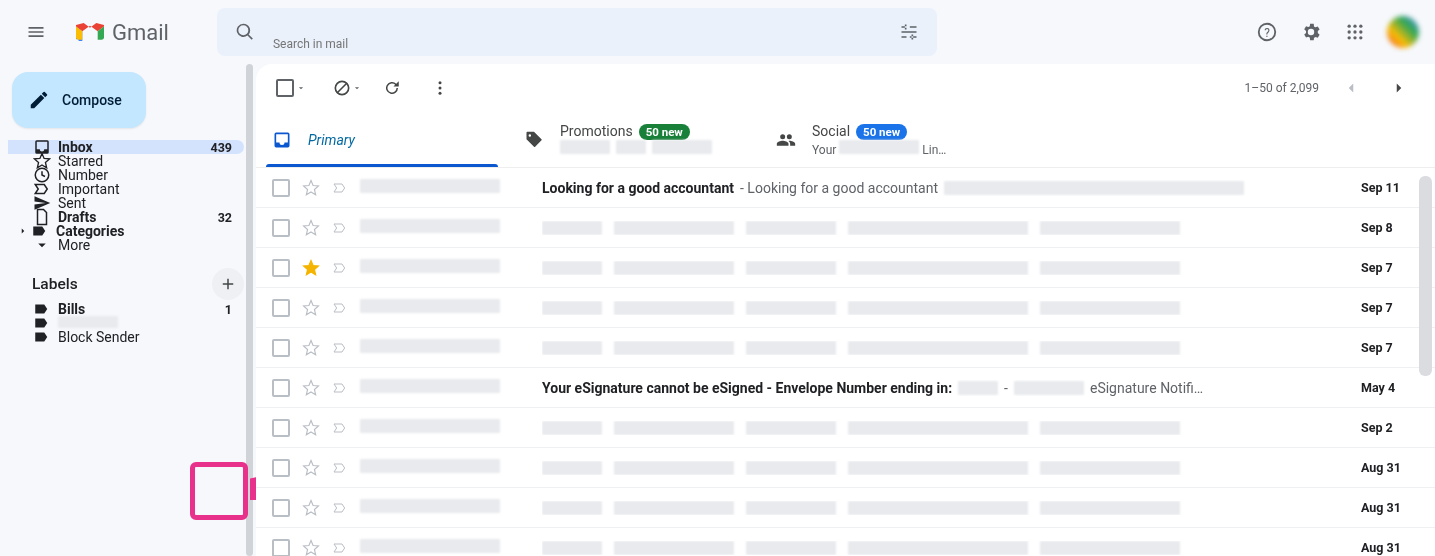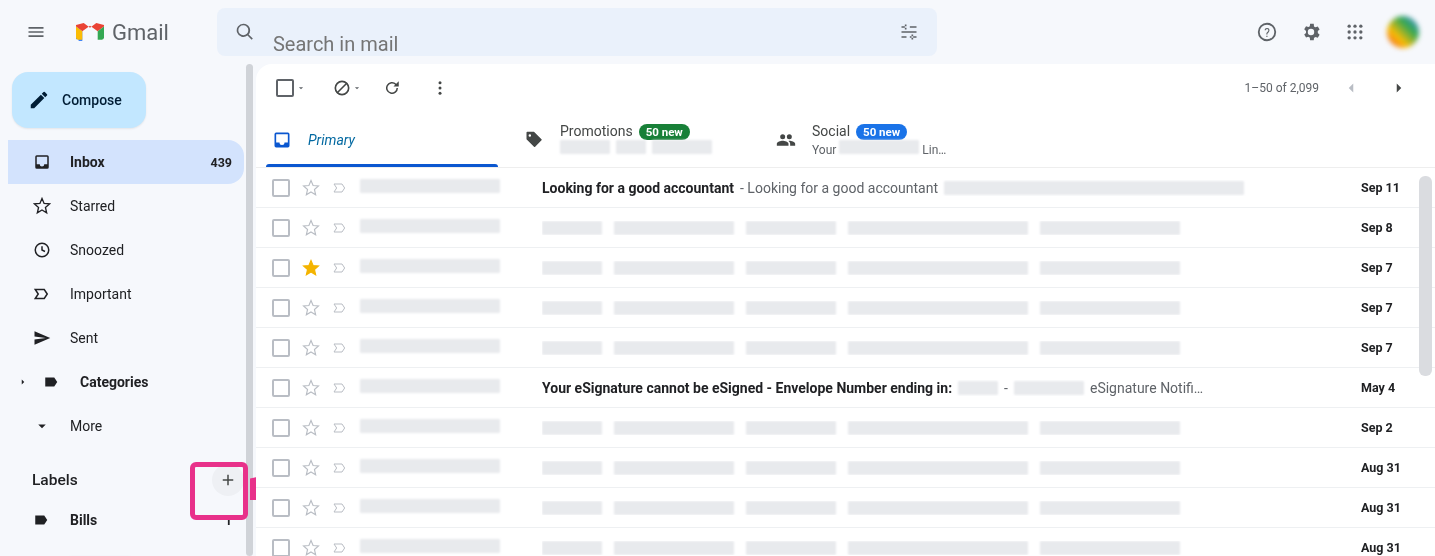--- a/index.html
+++ b/index.html
@@ -3,31 +3,31 @@
   <meta charset="utf-8">
   <style>
     * { margin:0; padding:0; box-sizing:border-box; font-family:'Google Sans',Roboto,Arial,sans-serif; }
     body { background:#f6f8fc; width:1435px; height:556px; overflow:hidden; color:#202124; }
     
     .hdr { height:64px; display:flex; align-items:center; padding:0 16px; gap:8px; }
     .menu-btn { width:48px; height:48px; border-radius:50%; display:flex; align-items:center; justify-content:center; cursor:pointer; }
     .logo-wrap { display:flex; align-items:center; gap:8px; margin-right:40px;padding-left:12px; }
     .logo-text { font-size:22px; color:#5f6368; font-weight:400; }
     .search { flex:0 0 720px; height:48px; background:#eaf1fb; border-radius:8px; display:flex; align-items:center; padding:0 8px; }
-    .search input { flex:1; border:none; background:transparent; font-size:20px; outline:none; padding:0 8px; color:#5f6368;margin-top:23px; }
+    .search input { flex:1; border:none; background:transparent; font-size:12px; outline:none; padding:0 8px; color:#5f6368;margin-top:23px; }
     .hdr-spacer{ flex:1; }
     .hdr-right { display:flex; align-items:center; gap:4px; }
     .icon-btn { width:40px; height:40px; border-radius:50%; display:flex; align-items:center; justify-content:center; cursor:pointer; color:#5f6368; }
     .avatar { width:32px; height:32px; border-radius:50%; background:linear-gradient(45deg,#ea4335,#fbbc04,#34a853,#4285f4); margin-left:8px; filter:blur(2.5px); }
     
     .main { display:flex; height:calc(556px - 64px); }
     .sidebar { width:256px; padding:8px 0 8px 8px; overflow:hidden; position:relative; }
     .compose { background:#c2e7ff; border-radius:16px; height:56px; display:inline-flex; align-items:center; gap:12px; padding:0 24px 0 16px; font-size:14px; font-weight:500; color:#001d35; cursor:pointer; margin-bottom:12px; margin-left:4px; box-shadow:0 1px 2px rgba(0,0,0,.08); }
     .nav { list-style:none; }
-    .nav li { height:44px; display:flex; align-items:center; padding:0 12px 0 24px; border-radius:0 16px 16px 0; font-size:14px; color:#202124; cursor:pointer; gap:18px; margin-right:12px; }
+    .nav li { height:14px; display:flex; align-items:center; padding:0 12px 0 24px; border-radius:0 16px 16px 0; font-size:14px; color:#202124; cursor:pointer; gap:6px; margin-right:12px; }
     .nav li.active { background:#d3e3fd; font-weight:700; }
     .nav li.bold { font-weight:700; }
     .nav .ico { width:20px; display:flex; align-items:center; justify-content:center; color:#202124; }
     .nav .cnt { margin-left:auto; font-size:12.5px; font-weight:700; }
     .labels-hdr { display:flex; align-items:center; padding:0 12px 0 24px; height:36px; margin-top:14px; }
     .labels-hdr span { font-size:15.5px; font-weight:500; color:#202124; }
     .add-label { margin-left:auto; width:32px; height:32px; border-radius:50%; background:#eef0f4; display:flex; align-items:center; justify-content:center; cursor:pointer; }
     .highlight-box { position:absolute; border:5px solid #e8318a; border-radius:6px; }
     .arrow { position:absolute; }
     .sb-scroll{ position:absolute; right:3px; top:0; bottom:0; width:7px; background:#d0d3d8; border-radius:4px; }
@@ -153,37 +153,46 @@
           </span>
           <span>Starred</span>
         </li>
         <li>
           <span class="ico">
             <svg width="18" height="18" viewBox="0 0 24 24" fill="currentColor">
               <circle cx="12" cy="12" r="9" fill="none" stroke="currentColor" stroke-width="2"></circle>
               <path d="M12 7v5l4 2" fill="none" stroke="currentColor" stroke-width="2"></path>
             </svg>
           </span>
-          <span>Snoozed</span>
+          <span>Number</span>
         </li>
         <li>
           <span class="ico">
             <svg width="18" height="18" viewBox="0 0 24 24" fill="currentColor">
               <path d="M3 6h12l4 6-4 6H3l4-6z" fill="none" stroke="currentColor" stroke-width="2"></path>
             </svg>
           </span>
           <span>Important</span>
         </li>
         <li>
           <span class="ico">
             <svg width="18" height="18" viewBox="0 0 24 24" fill="currentColor">
               <path d="M2 21l21-9L2 3v7l15 2-15 2z"></path>
             </svg>
           </span>
           <span>Sent</span>
+        </li>
+        <li class="bold">
+          <span class="ico">
+            <svg width="18" height="18" viewBox="0 0 24 24" fill="currentColor">
+              <path d="M6 2h8l4 4v16H6z" fill="none" stroke="currentColor" stroke-width="2"></path>
+            </svg>
+          </span>
+          <span>Drafts</span>
+          <span class="cnt">32</span>
         </li>
         <li class="bold">
           <svg width="10" height="10" viewBox="0 0 24 24" style="margin-left:-14px;margin-right:-4px;">
             <path fill="#202124" d="M9 6l6 6-6 6z"></path>
           </svg>
           <span class="ico">
             <svg width="18" height="18" viewBox="0 0 24 24" fill="currentColor">
               <path d="M3 6h12l4 6-4 6H3z"></path>
             </svg>
           </span>

